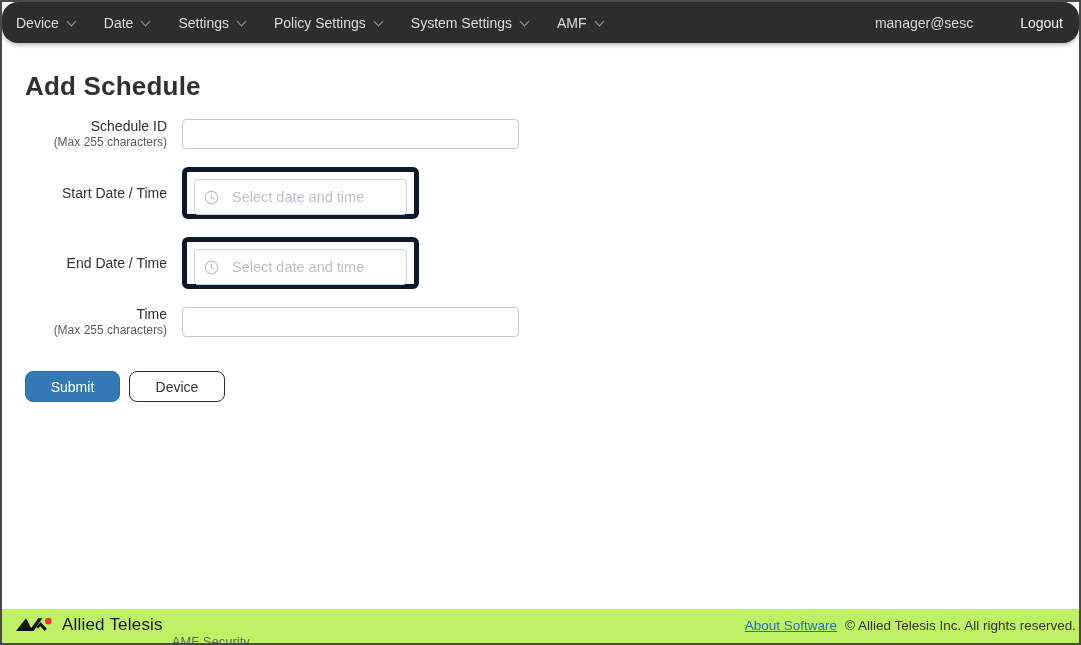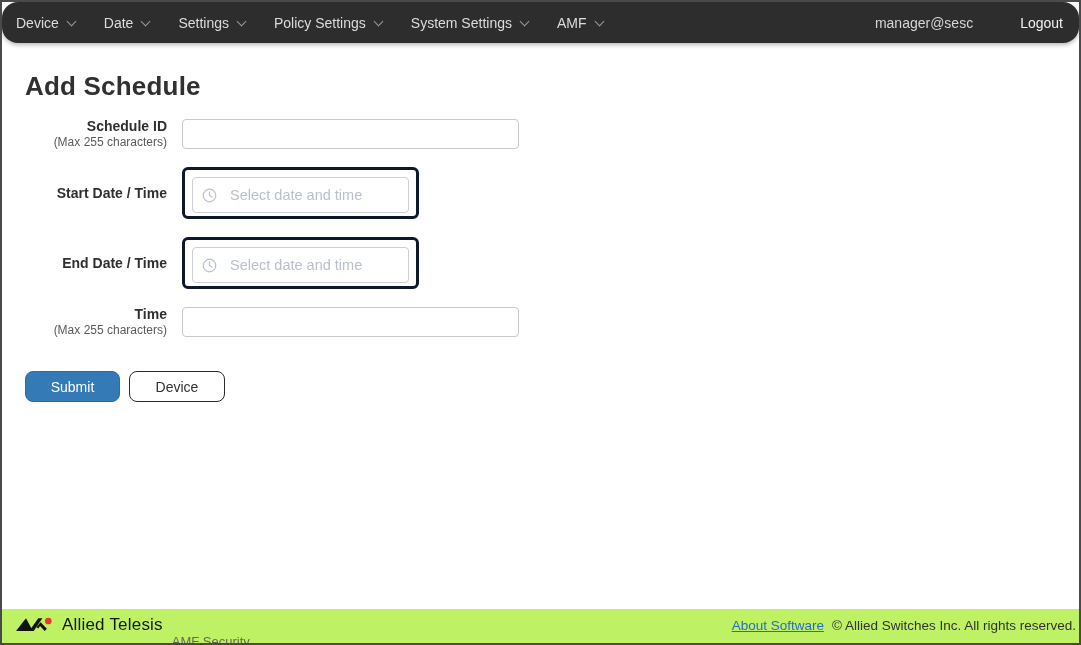--- a/index.html
+++ b/index.html
@@ -60,21 +60,21 @@
   .form-row { display: flex; margin-bottom: 18px; }
   .form-row.v-center { align-items: center; }
   .label-col {
     width: 142px;
     margin-right: 15px;
     text-align: right;
     flex: none;
   }
   .field-label {
     font-size: 14px;
-    font-weight: 700;
+    font-weight: 400;
     color: #2f2f2f;
     line-height: 15px;
     display: block;
   }
   .field-hint {
     font-size: 12px;
     color: #5a5a5a;
     line-height: 14px;
     display: block;
     margin-top: 1px;
@@ -88,21 +88,21 @@
     font-size: 14px;
     padding: 0 10px;
     color: #333;
     outline: none;
     font-family: "Liberation Sans", sans-serif;
   }
 
   .dt-outer {
     width: 237px; height: 52px;
     box-sizing: border-box;
-    border: 3px solid #0f172a;
+    border: 5px solid #0f172a;
     border-radius: 6px;
     padding: 7px;
   }
   .dt-inner {
     height: 36px;
     box-sizing: border-box;
     border: 1px solid #ccd0d6;
     border-radius: 4px;
     display: flex;
     align-items: center;
@@ -275,17 +275,17 @@
         <path d="M0 15.5 L11 1.5 L18.5 15.5 Z" fill="#121212"></path>
         <path d="M14.5 15.5 L24.5 1.5 L29 1.5 L19.5 15.5 Z" fill="#121212"></path>
         <path d="M22.5 11.5 L27 6 L34 13.2 L31.5 15.5 L26.5 10.2 L24.5 12.8 Z" fill="#121212"></path>
         <circle cx="35.5" cy="4.6" r="3.7" fill="#e8392f"></circle>
       </svg>
       <span class="brand-text">Allied Telesis</span>
       <span class="product-text">AMF Security</span>
     </div>
     <div class="footer-right">
       <span class="about-link">About Software</span>
-      <span class="copyright">© Allied Switches Inc. All rights reserved.</span>
+      <span class="copyright">© Allied Telesis Inc. All rights reserved.</span>
     </div>
   </div>
 
 </div>
 
 </body></html>

